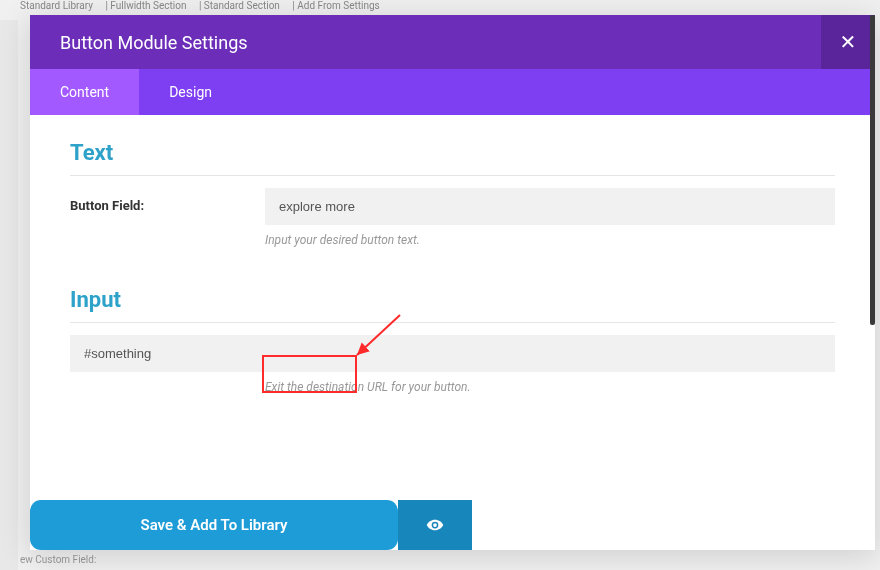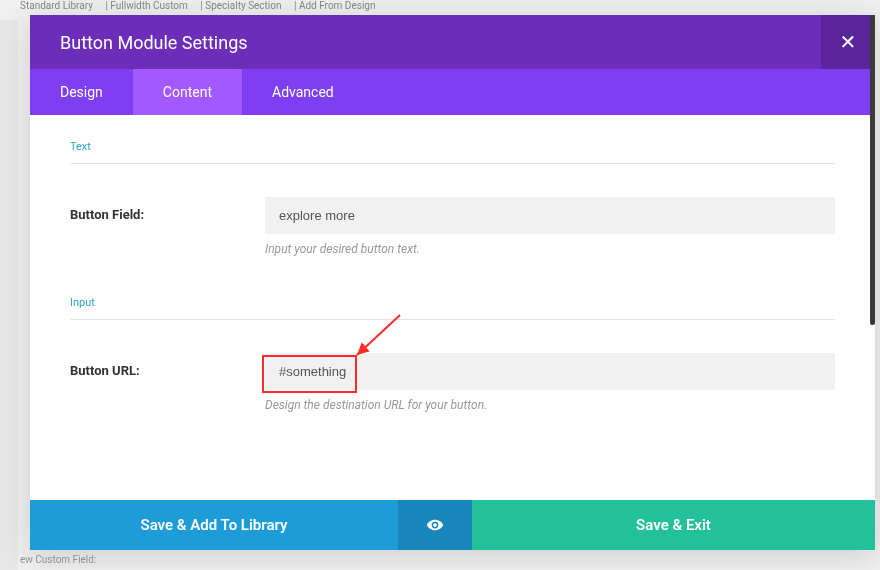--- a/index.html
+++ b/index.html
@@ -54,37 +54,37 @@
 .tab.active { background: #a15cff; }
 .tab.active { background: #a259ff; }
 
 
 .modal-header { background: #6c2eb9; }
 .modal-close  { background: #5a249b; }
 .tabs         { background: #7e3ff2; }
 .tab.active   { background: #a259ff; }
 
 .content { flex: 1; overflow-y: auto; padding: 25px 40px 10px 40px; position: relative; }
-.section-title { color: #2ea3cc; color: #2a8ab2; font-size: 11px; font-weight: 400; padding-bottom: 10px; border-bottom: 1px solid #e5e5e5; margin-bottom: 33px; }
+.section-title { color: #2ea3cc; color: #2a8ab2; font-size: 22px; font-weight: 700; padding-bottom: 10px; border-bottom: 1px solid #e5e5e5; margin-bottom: 12px; }
 .section-title { color: #2ea2c9; }
 .field-row { display: flex; margin-bottom: 6px; }
 .field-label { width: 195px; font-size: 13px; font-weight: 700; color: #333; padding-top: 10px; }
 .field-body { flex: 1; }
 .field-body input { width: 100%; padding: 11px 14px; font-size: 13px; color: #555; background: #f1f1f1; border: none; outline: none; }
 .help { font-size: 12px; color: #999; font-style: italic; margin: 8px 0 40px 195px; }
 .highlight-box { position: absolute; border: 2px solid #ff2a2a; pointer-events: none; }
 .arrow { position: absolute; pointer-events: none; }
 .footer { display: flex; height: 50px; }
 .footer-btn { display: flex; align-items: center; justify-content: center; color: #fff; font-size: 15px; font-weight: 600; cursor: pointer; }
 .btn-save-lib { flex: 0 0 46%; flex: 0 0 370px; background: #0d9ddb; background: #29a9e0; }
 .btn-save-lib { background: #1f9bd4; }
 .btn-save-lib { background: #29a9e0; }
 .btn-save-lib { flex: 0 0 368px; background: #1f9bd4; }
 .btn-save-lib { background: #29a9e0; }
-.btn-save-lib { background: #1292cc; }
+.btn-save-lib { background: #1292cc; border-radius: 11px; }
 .btn-save-lib { background: #1f9bd4; }
 .btn-save-lib { background: #29a9e0; }
 .btn-save-lib { background: #1f9bd4; }
 .btn-eye { flex: 0 0 74px; background: #1b87b8; background: #1a8fc4; display:flex; align-items:center; justify-content:center; }
 .btn-eye { background: #1786ba; }
 .btn-eye { background: #1a8fc4; }
 .btn-eye { background: #1786ba; }
 .btn-exit { flex: 1; background: #29c6a1; background: #1fbf97; }
 .btn-exit { background: #23c19a; }
 .btn-exit { background: #1dbf99; }
@@ -98,76 +98,73 @@
 .btn-exit     { background: #23c19a; }
 .scrollbar-thumb { position: absolute; top: 0; right: 0; width: 5px; height: 320px; background: #444; border-radius: 2px; }
 
 svg.eye { width: 18px; height: 18px; fill: #fff; }
 </style>
 </head>
 <body>
 
 <div class="backdrop">
   <span>Standard Library</span> | 
-  <span>Fullwidth Custom</span> | 
-  <span>Specialty Section</span> | 
-  <span>Add From Design</span>
+  <span>Fullwidth Section</span> | 
+  <span>Standard Section</span> | 
+  <span>Add From Settings</span>
 </div>
 <div class="backdrop-left"></div>
 <div class="backdrop-bottom">ew Custom Field:</div>
 
 <div class="modal">
   <div class="modal-header">
     <div class="modal-title">Button Module Settings</div>
     <div class="modal-close">
       <span>✕</span>
     </div>
   </div>
 
   <div class="tabs">
+    <div class="tab active">Content</div>
     <div class="tab">Design</div>
-    <div class="tab active">Content</div>
-    <div class="tab">Advanced</div>
   </div>
 
   <div class="content">
     <div class="section-title">Text</div>
     <div class="field-row">
       <div class="field-label">Button Field:</div>
       <div class="field-body">
         <input type="text" value="explore more" style="">
       </div>
     </div>
     <div class="help">Input your desired button text.</div>
 
     <div class="section-title">Input</div>
     <div class="field-row">
-      <div class="field-label">Button URL:</div>
       <div class="field-body">
         <input type="text" value="#something" style="">
       </div>
     </div>
-    <div class="help">Design the destination URL for your button.</div>
+    <div class="help">Exit the destination URL for your button.</div>
 
     <div class="highlight-box" style="left:232px; top:240px; width:95px; height:38px;"></div>
 
     <svg class="arrow" style="left:315px; top:195px; width:65px; height:55px;" viewBox="0 0 65 55">
       <defs>
           <marker id="ah" markerWidth="8" markerHeight="8" refX="6" refY="3" orient="auto">
             <path d="M0,0 L6,3 L0,6 Z" fill="#ff2a2a"></path>
           </marker>
         </defs>
       <line x1="55" y1="5" x2="12" y2="45" stroke="#ff2a2a" stroke-width="2" marker-end="url(#ah)"></line>
     </svg>
   </div>
 
   <div class="footer">
     <div class="footer-btn btn-save-lib">Save &amp; Add To Library</div>
     <div class="footer-btn btn-eye">
       <svg class="eye" viewBox="0 0 24 24">
           <path d="M12 5C7 5 2.7 8.1 1 12c1.7 3.9 6 7 11 7s9.3-3.1 11-7c-1.7-3.9-6-7-11-7zm0 11.5A4.5 4.5 0 1 1 12 7.5a4.5 4.5 0 0 1 0 9zM12 9.5A2.5 2.5 0 1 0 12 14.5 2.5 2.5 0 0 0 12 9.5z"></path>
         </svg>
     </div>
-    <div class="footer-btn btn-exit">Save &amp; Exit</div>
   </div>
 </div>
 
 <div class="scrollbar-thumb" style="position:absolute; top:15px; right:5px; width:5px; height:310px; background:#3a3a3a; border-radius:2px;"></div>
 
 </body></html>

